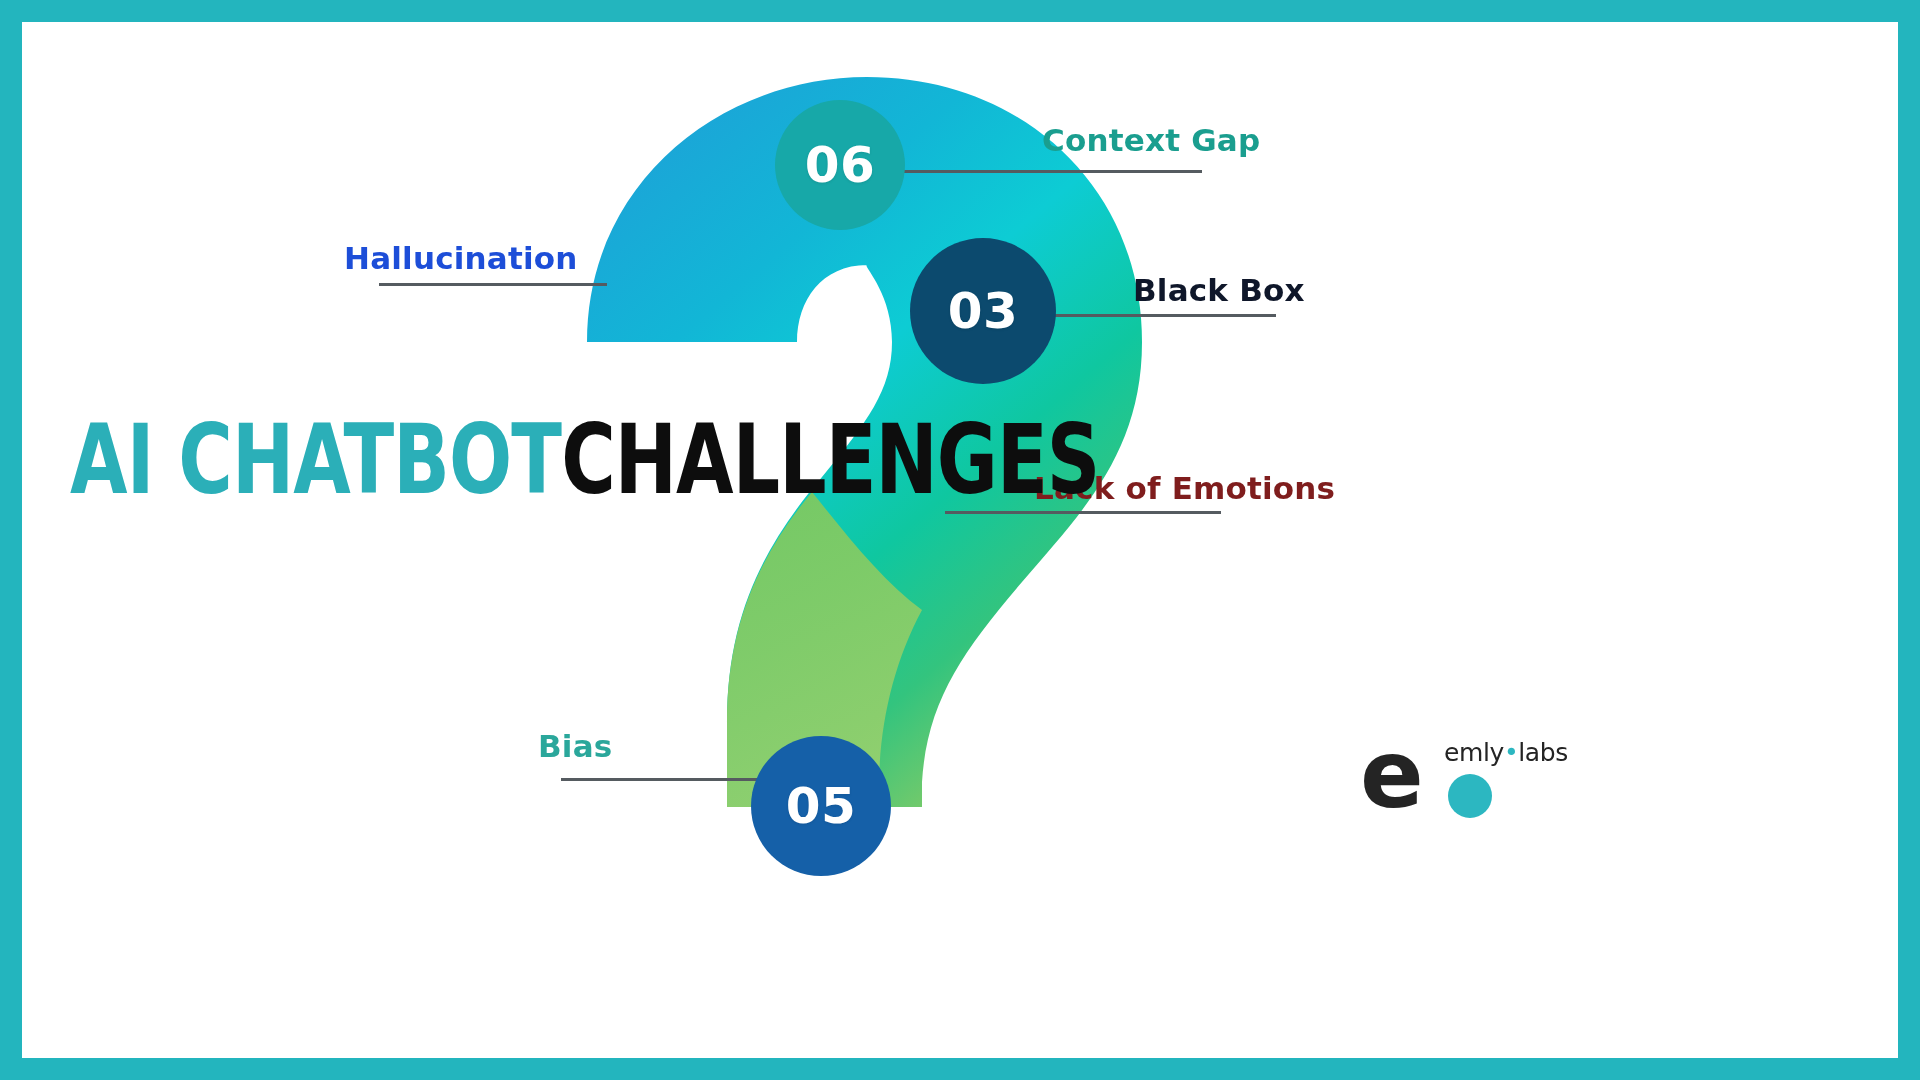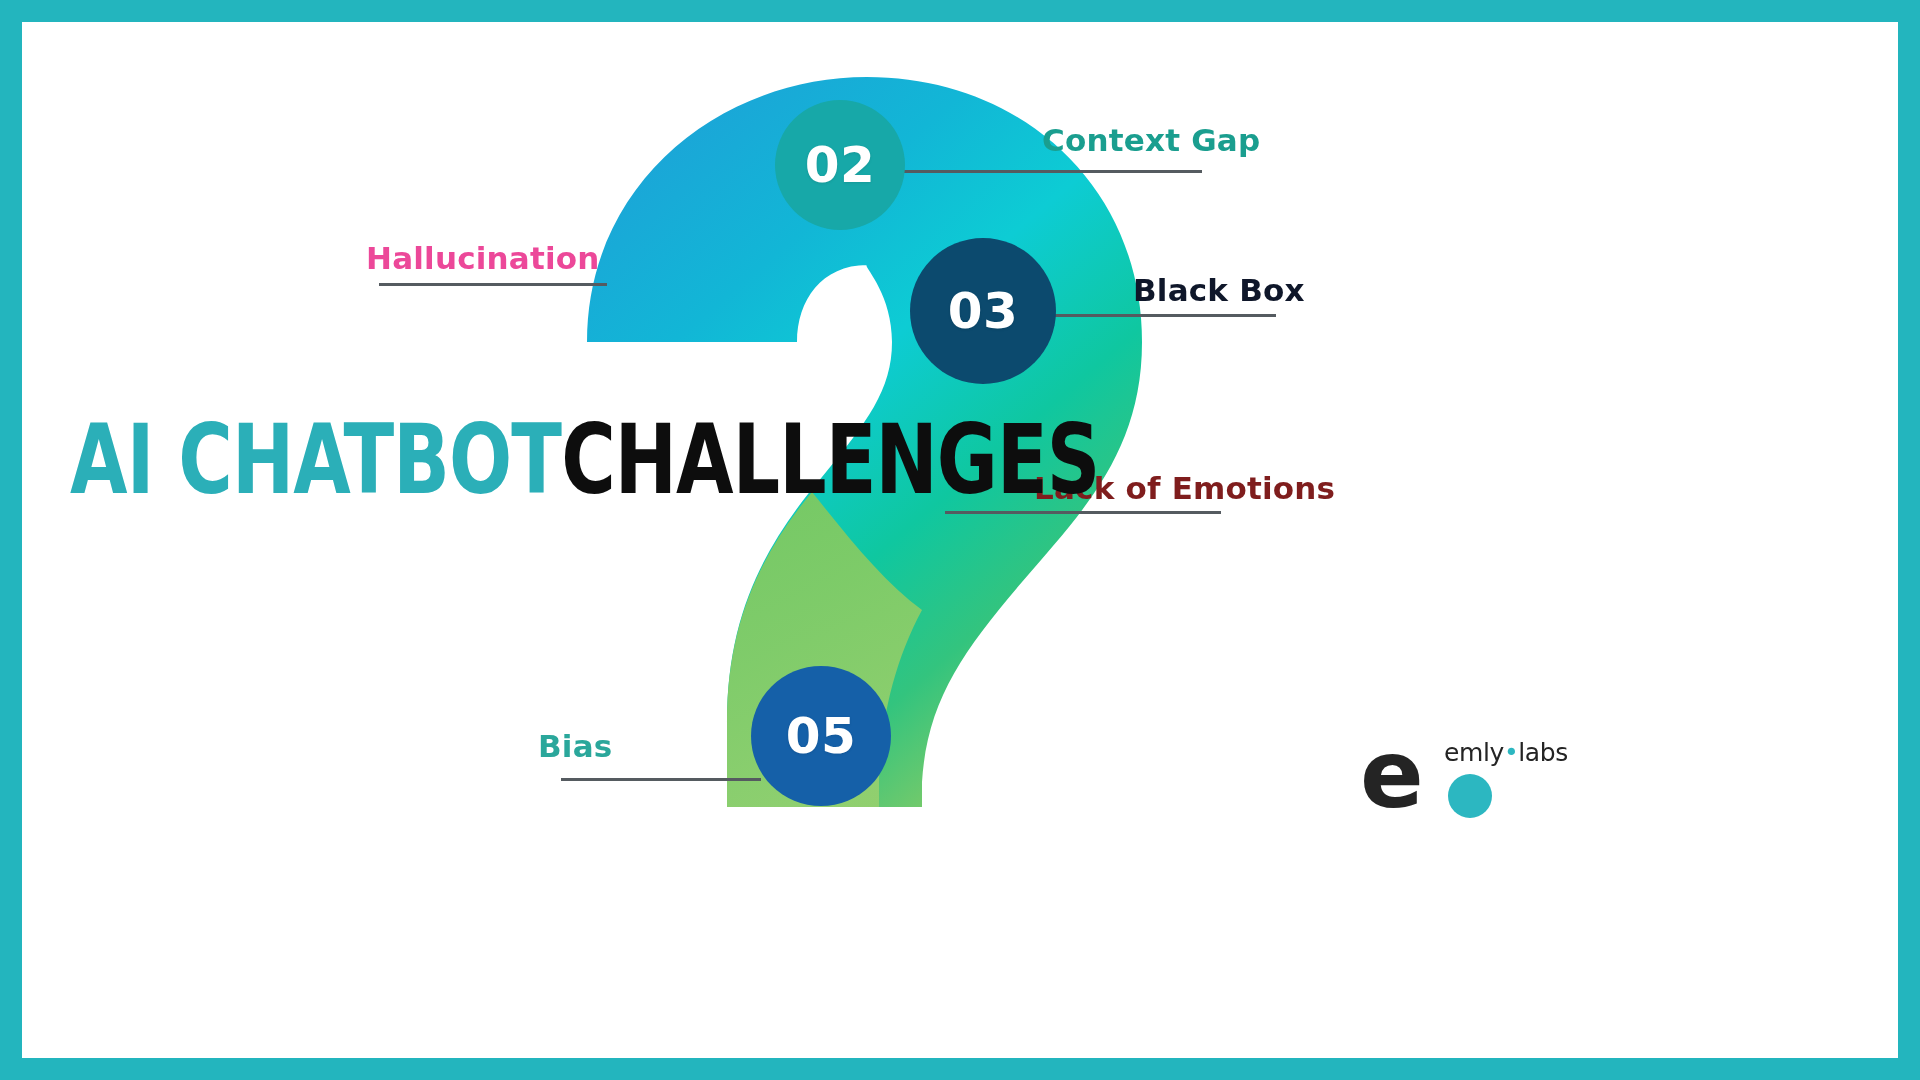--- a/index.html
+++ b/index.html
@@ -65,21 +65,21 @@
     font-size: 50px;
     letter-spacing: 0.5px;
     text-shadow: 0 1px 3px rgba(0,0,0,0.10);
     z-index: 12;
   }
 
   .c01 { left: 573px;  top: 204px; width: 142px; height: 142px; background: #1287be; }
   .c02 { left: 753px;  top: 78px;  width: 130px; height: 130px; background: #17a8a8; }
   .c03 { left: 888px;  top: 216px; width: 146px; height: 146px; background: #14a385; }
   .c04 { left: 795px;  top: 424px; width: 124px; height: 124px; background: #66b845; }
-  .c05 { left: 729px;  top: 644px; width: 140px; height: 140px; background: #1560a8; }
+  .c05 { left: 729px;  top: 714px; width: 140px; height: 140px; background: #1560a8; }
 
   
   .lead {
     position: absolute;
     height: 3px;
     background: #555b60;
     z-index: 10;
   }
   .label {
     position: absolute;
@@ -232,27 +232,27 @@
         L 857 785
         Z" fill="url(#qgrad2)" opacity="0.92"></path>
     </svg>
 
     <div class="lead lead-01"></div>
     <div class="lead lead-02"></div>
     <div class="lead lead-03"></div>
     <div class="lead lead-04"></div>
     <div class="lead lead-05"></div>
 
-    <div class="label label-01" style="color: #ec4899; margin-left: 22px;">Hallucination</div>
+    <div class="label label-01" style="color: #1d4ed8;">Hallucination</div>
     <div class="label label-02" style="color: rgb(26, 158, 143);">Context Gap</div>
     <div class="label label-03" style="color: #0f172a;">Black Box</div>
     <div class="label label-04" style="color: #7f1d1d;">Lack of Emotions</div>
     <div class="label label-05" style="color: rgb(42, 167, 155);">Bias</div>
 
-    <div class="num-circle c02" style="background: rgb(23, 168, 168);">02</div>
+    <div class="num-circle c02" style="background: rgb(23, 168, 168);">06</div>
     <div class="num-circle c03" style="background: #0c4a6e;">03</div>
     <div class="num-circle c05" style="background: rgb(21, 96, 168);">05</div>
 
     <div class="title"><span class="t-accent" style="color: rgb(43, 175, 184);">AI CHATBOT</span><span class="t-dark" style="color: rgb(13, 13, 13);">CHALLENGES</span></div>
 
     <div class="logo">
       <div class="logo-e">e</div>
       <div class="logo-word"><span>emly</span><span class="logo-dot-txt" style="color: rgb(44, 183, 193);">•</span><span>labs</span></div>
       <div class="logo-circle" style="background: rgb(44, 183, 193);"></div>
     </div>

